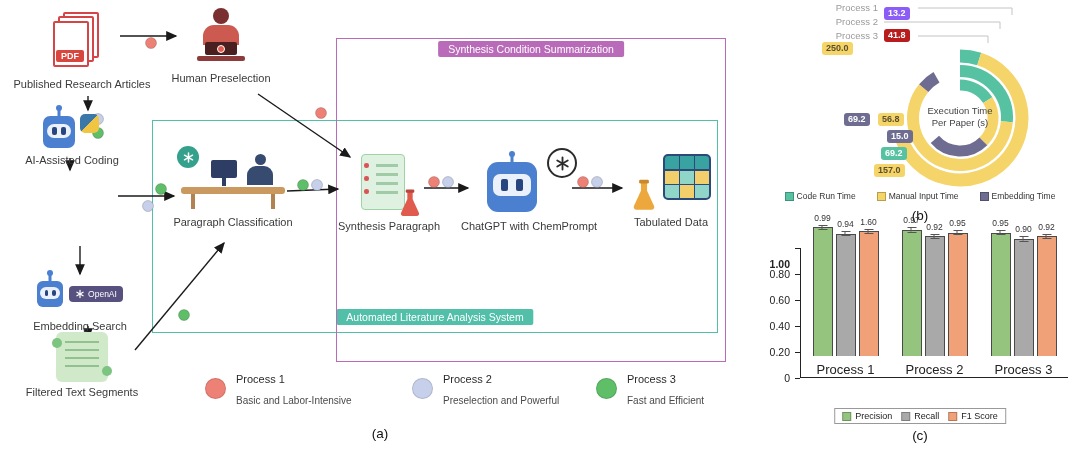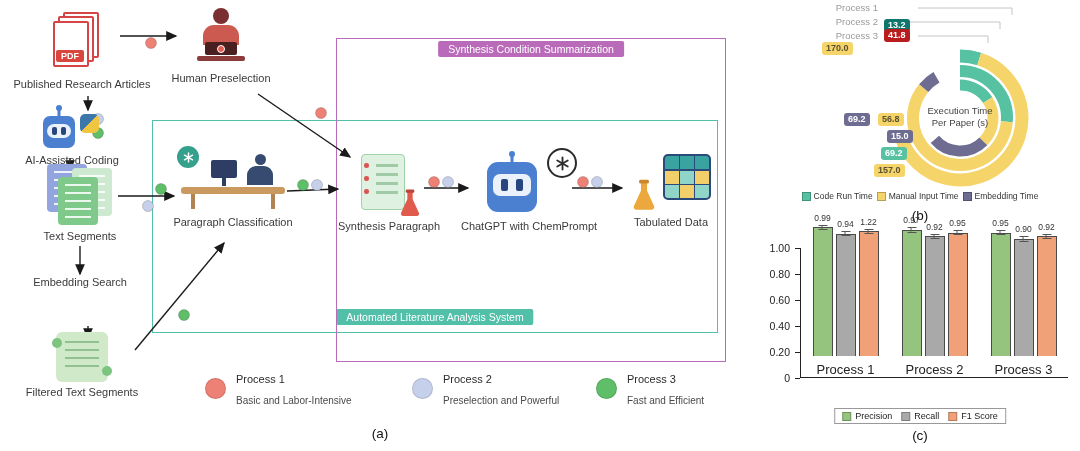--- a/index.html
+++ b/index.html
@@ -94,21 +94,21 @@
 .panel-label{position:absolute;width:100%;text-align:center;font-size:13.5px;color:#111}
 #panel-a .panel-label{top:426px}
 #panel-b .panel-label{top:208px}
 #panel-c .panel-label{top:196px}
 
 
 #donut-svg{position:absolute;left:0;top:0;z-index:1}
 .ring-label{position:absolute;left:56px;width:62px;text-align:right;font-size:9.5px;color:#9a9a9a;z-index:2}
 .vbadge{position:absolute;font-size:9px;font-weight:bold;padding:1px 4px;border-radius:3px;z-index:2;line-height:1.2}
 #donut-center{position:absolute;left:158px;top:105px;width:84px;text-align:center;font-size:9.5px;color:#444;line-height:1.3;z-index:2}
-#legend-b{position:absolute;top:191px;width:100%;display:flex;justify-content:center;gap:4px;z-index:2}
+#legend-b{position:absolute;top:191px;width:100%;display:flex;justify-content:center;gap:21px;z-index:2}
 #legend-b .item{display:flex;align-items:center;gap:3px;font-size:8.5px;color:#333}
 .swatch{width:9px;height:9px;border:1px solid rgba(0,0,0,.25);flex:none}
 
 
 #y-axis{position:absolute;left:0;top:16px;width:40px;height:130px}
 .ytick{position:absolute;right:10px;font-size:10.5px;color:#222}
 .ytickmark{position:absolute;right:0;width:5px;height:1.5px;background:#222}
 #c-plot{position:absolute;left:40px;top:16px;width:268px;height:130px;border-left:1.5px solid #222;border-bottom:1.5px solid #222}
 #bar-groups{position:absolute;left:0;bottom:0;width:100%;height:130px;display:flex;justify-content:space-around;align-items:flex-end}
 .bar-group{display:flex;flex-direction:column;align-items:center}
@@ -198,30 +198,40 @@
     <div class="icon-human">
       <div class="hp-head"></div>
           <div class="hp-body"></div>
           <div class="hp-laptop"></div>
           <div class="hp-pin"></div>
           <div class="hp-base"></div>
     </div>
     <div class="node-label">Human Preselection</div>
   </div>
 
-  <div class="node" style="left:18px;top:164px;width:124px">
-    <div class="docs">
-      <div class="card c1"></div>
-          <div class="card c2"></div>
-          <div class="card c3"></div>
-    </div>
-    <div class="node-label">Text Segments</div>
-  </div>
 
   <div class="node" style="left:12px;top:272px;width:136px">
+    <div class="icon-embed">
+      <div class="robot robot-xs">
+            <div class="visor">
+              <div class="eye l"></div>
+              <div class="eye r"></div>
+            </div>
+          </div>
+      <span class="openai-badge">
+        <svg width="10" height="10" viewBox="0 0 24 24">
+              <g stroke="#fff" stroke-width="3" stroke-linecap="round">
+                <line x1="12" y1="3.5" x2="12" y2="20.5"></line>
+                <line x1="4.6" y1="7.75" x2="19.4" y2="16.25"></line>
+                <line x1="4.6" y1="16.25" x2="19.4" y2="7.75"></line>
+              </g>
+            </svg>
+        <span>OpenAI</span>
+      </span>
+    </div>
     <div class="node-label">Embedding Search</div>
   </div>
 
   <div class="node" style="left:22px;top:332px;width:120px">
     <div class="scroll">
           <div class="curl curl1"></div>
           <div class="curl curl2"></div>
         </div>
     <div class="node-label">Filtered Text Segments</div>
   </div>
@@ -344,23 +354,23 @@
           <path d="M 163.72 88.12 A 47 47 0 0 1 176.50 77.30" stroke="#6e6d91" stroke-width="12" fill="none"></path>
           <path d="M 200.00 85.00 A 33 33 0 0 1 227.74 100.12" stroke="#56c2a2" stroke-width="11" fill="none"></path>
           <path d="M 227.74 100.12 A 33 33 0 0 1 223.38 141.29" stroke="#f5d469" stroke-width="11" fill="none"></path>
           <path d="M 223.38 141.29 A 33 33 0 0 1 174.88 139.40" stroke="#6e6d91" stroke-width="11" fill="none"></path>
         </g>
   </svg>
   <span class="ring-label" style="top:2px">Process 1</span>
   <span class="ring-label" style="top:16px">Process 2</span>
   <span class="ring-label" style="top:30px">Process 3</span>
 
-  <span class="vbadge" style="left: 124px; top: 19px; background: #0f766e; color: rgb(255, 255, 255);">13.2</span>
+  <span class="vbadge" style="left: 124px; top: 7px; background: #8b5cf6; color: rgb(255, 255, 255);">13.2</span>
   <span class="vbadge" style="left: 124px; top: 29px; background: #b91c1c; color: rgb(255, 255, 255);">41.8</span>
-  <span class="vbadge" style="left: 62px; top: 42px; background: rgb(245, 212, 105); color: rgb(90, 80, 48);">170.0</span>
+  <span class="vbadge" style="left: 62px; top: 42px; background: rgb(245, 212, 105); color: rgb(90, 80, 48);">250.0</span>
   <span class="vbadge" style="left: 84px; top: 113px; background: rgb(110, 109, 145); color: rgb(255, 255, 255);">69.2</span>
   <span class="vbadge" style="left: 118px; top: 113px; background: rgb(245, 212, 105); color: rgb(90, 80, 48);">56.8</span>
   <span class="vbadge" style="left: 127px; top: 130px; background: rgb(110, 109, 145); color: rgb(255, 255, 255);">15.0</span>
   <span class="vbadge" style="left: 121px; top: 147px; background: rgb(86, 194, 162); color: rgb(255, 255, 255);">69.2</span>
   <span class="vbadge" style="left: 114px; top: 164px; background: rgb(245, 212, 105); color: rgb(90, 80, 48);">157.0</span>
 
   <div id="donut-center">
     <div>Execution Time</div>
     <div>Per Paper (s)</div>
   </div>
@@ -377,21 +387,21 @@
     <span class="item">
           <span class="swatch" style="background: rgb(110, 109, 145);"></span>
           <span>Embedding Time</span>
         </span>
   </div>
   <div class="panel-label">(b)</div>
 </section>
 
 <section id="panel-c">
   <div id="y-axis">
-        <div class="ytick" style="bottom: 124px;">1.00</div>
+        <div class="ytick" style="bottom: 108px; font-weight: bold;">1.00</div>
         <div class="ytickmark" style="bottom: 129px;"></div>
         <div class="ytick" style="bottom: 98px;">0.80</div>
         <div class="ytickmark" style="bottom: 103px;"></div>
         <div class="ytick" style="bottom: 72px;">0.60</div>
         <div class="ytickmark" style="bottom: 77px;"></div>
         <div class="ytick" style="bottom: 46px;">0.40</div>
         <div class="ytickmark" style="bottom: 51px;"></div>
         <div class="ytick" style="bottom: 20px;">0.20</div>
         <div class="ytickmark" style="bottom: 25px;"></div>
         <div class="ytick" style="bottom: -6px;">0</div>
@@ -407,21 +417,21 @@
                 <div class="bar-val" style="bottom: 133.3px;">0.99</div>
               </div>
               <div class="bar-wrap">
                 <div class="bar" style="height: 122.2px; background: rgb(169, 169, 169);"></div>
                 <div class="err" style="bottom: 119.6px; height: 5.2px;"></div>
                 <div class="bar-val" style="bottom: 126.8px;">0.94</div>
               </div>
               <div class="bar-wrap">
                 <div class="bar" style="height: 124.8px; background: rgb(240, 161, 120);"></div>
                 <div class="err" style="bottom: 122.2px; height: 5.2px;"></div>
-                <div class="bar-val" style="bottom: 129.4px;">1.22</div>
+                <div class="bar-val" style="bottom: 129.4px;">1.60</div>
               </div>
             </div>
             <div class="x-label">Process 1</div>
           </div>
           <div class="bar-group">
             <div class="bars">
               <div class="bar-wrap">
                 <div class="bar" style="height: 126.1px; background: rgb(149, 196, 126);"></div>
                 <div class="err" style="bottom: 123.5px; height: 5.2px;"></div>
                 <div class="bar-val" style="bottom: 130.7px;">0.97</div>

